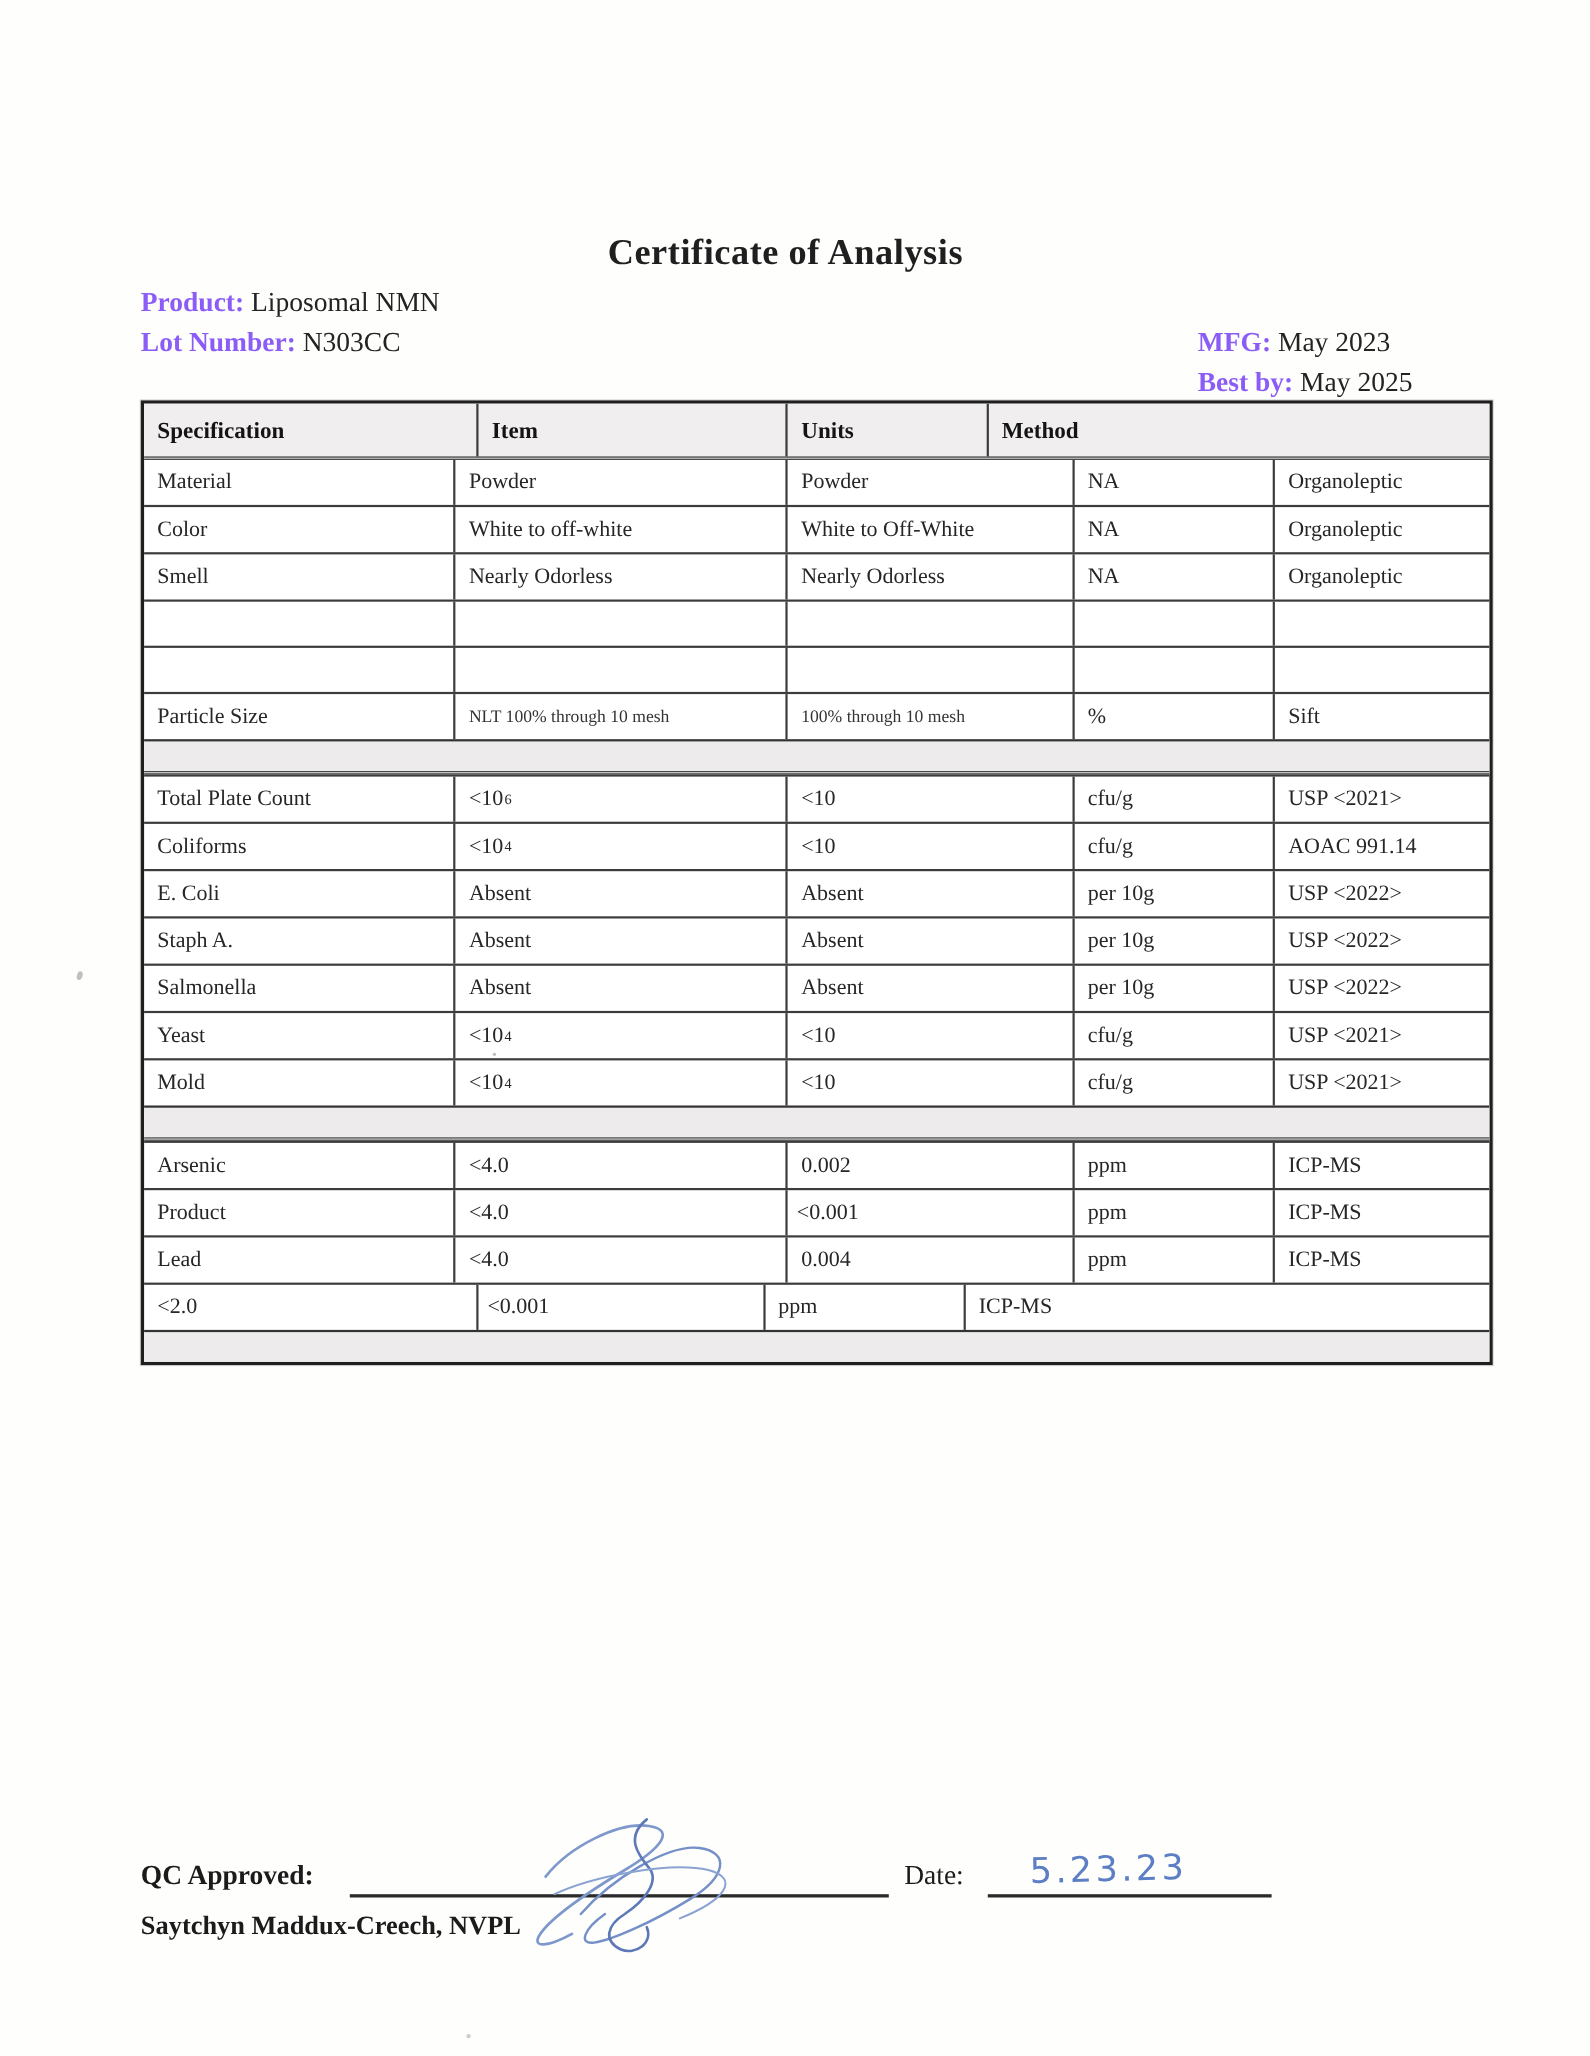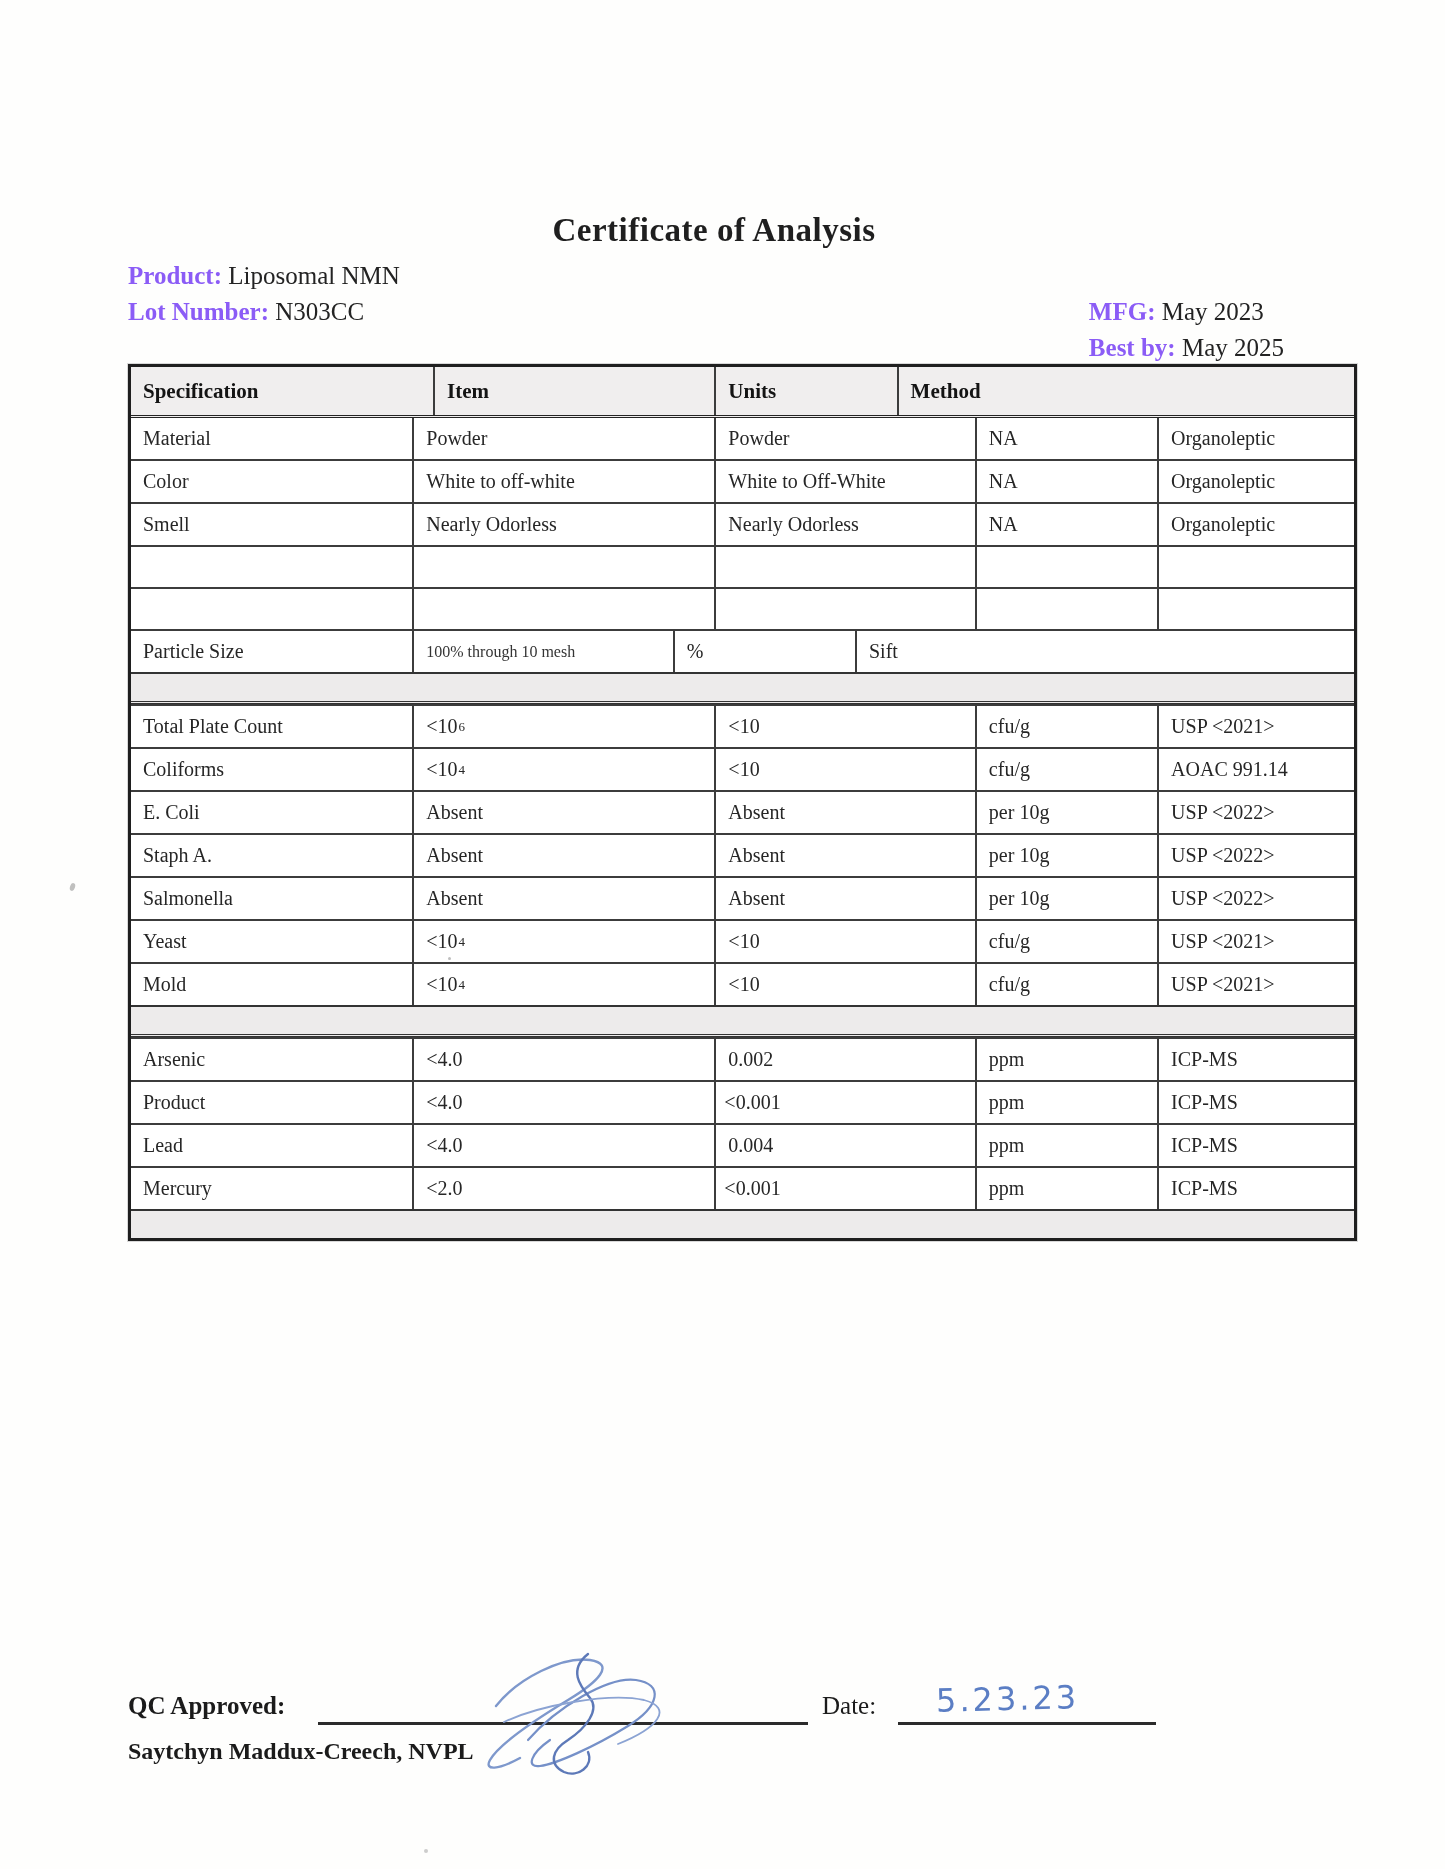--- a/index.html
+++ b/index.html
@@ -143,20 +143,21 @@
         </div>
         <div class="trow empty">
           <div class="cell c-item"></div>
           <div class="cell c-spec"></div>
           <div class="cell c-result"></div>
           <div class="cell c-units"></div>
           <div class="cell c-method"></div>
         </div>
         <div class="trow data small">
           <div class="cell c-item">Particle Size</div>
+          <div class="cell c-spec">NLT 100% through 10 mesh</div>
           <div class="cell c-result">100% through 10 mesh</div>
           <div class="cell c-units">%</div>
           <div class="cell c-method">Sift</div>
         </div>
         <div class="trow sep"></div>
         <div class="trow data">
           <div class="cell c-item">Total Plate Count</div>
           <div class="cell c-spec">&lt;10<sup>6</sup></div>
           <div class="cell c-result">&lt;10</div>
           <div class="cell c-units">cfu/g</div>
@@ -220,21 +221,20 @@
           <div class="cell c-method">ICP-MS</div>
         </div>
         <div class="trow data">
           <div class="cell c-item">Lead</div>
           <div class="cell c-spec">&lt;4.0</div>
           <div class="cell c-result off-large">0.004</div>
           <div class="cell c-units">ppm</div>
           <div class="cell c-method">ICP-MS</div>
         </div>
         <div class="trow data">
-          <div class="cell c-item">Mercury</div>
           <div class="cell c-spec">&lt;2.0</div>
           <div class="cell c-result off-small">&lt;0.001</div>
           <div class="cell c-units">ppm</div>
           <div class="cell c-method">ICP-MS</div>
         </div>
         <div class="trow sep"></div>
       </div>
   </div>
 
   <div class="qc-label">QC Approved:</div>

